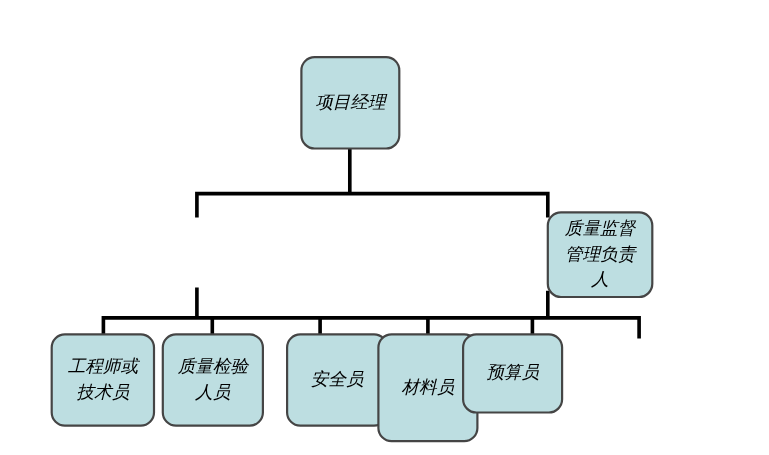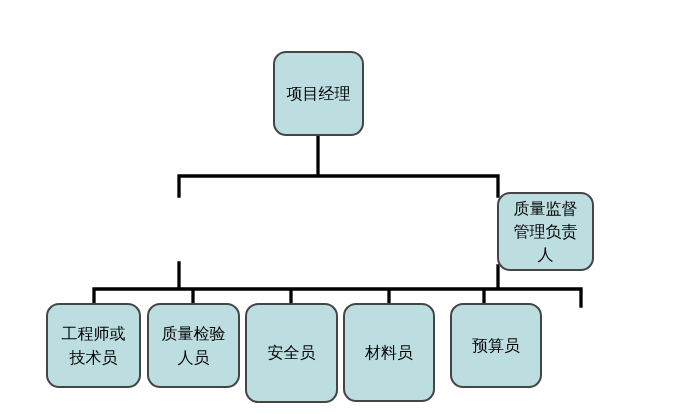--- a/index.html
+++ b/index.html
@@ -32,30 +32,31 @@
     align-items: center;
     justify-content: center;
     text-align: center;
     color: #000000;
     font-size: 16px;
     line-height: 1.45;
   }
   .node .label {
     white-space: pre-line;
     display: block;
+    font-style: italic;
   }
   
   #n-project-manager      { left: 273px; top:  51px; width: 91px;  height: 85px; }
   #n-construction-manager { left: 130px; top: 191px; width: 101px; height: 77px; }
   #n-quality-supervisor   { left: 451px; top: 192px; width: 97px;  height: 79px; margin-left: 46px; }
   #n-engineer             { left:  46px; top: 303px; width: 95px;  height: 85px; }
   #n-quality-inspector    { left: 147px; top: 303px; width: 93px;  height: 85px; }
-  #n-safety-officer       { left: 245px; top: 303px; width: 93px;  height: 100px; }
+  #n-safety-officer       { left: 260px; top: 303px; width: 93px;  height: 85px; }
   #n-material-officer     { left: 343px; top: 303px; width: 92px;  height: 99px; }
-  #n-budget-officer       { left: 450px; top: 303px; width: 92px;  height: 85px; }
+  #n-budget-officer       { left: 420px; top: 303px; width: 92px;  height: 73px; }
   #n-document-officer     { left: 536px; top: 303px; width: 91px;  height: 85px; }
 </style>
 </head>
 <body>
 
 <div class="stage">
 
   <svg class="connectors" viewBox="0 0 699 414" xmlns="http://www.w3.org/2000/svg">
     <path d="M318 133 V176
              M179 176 H498

